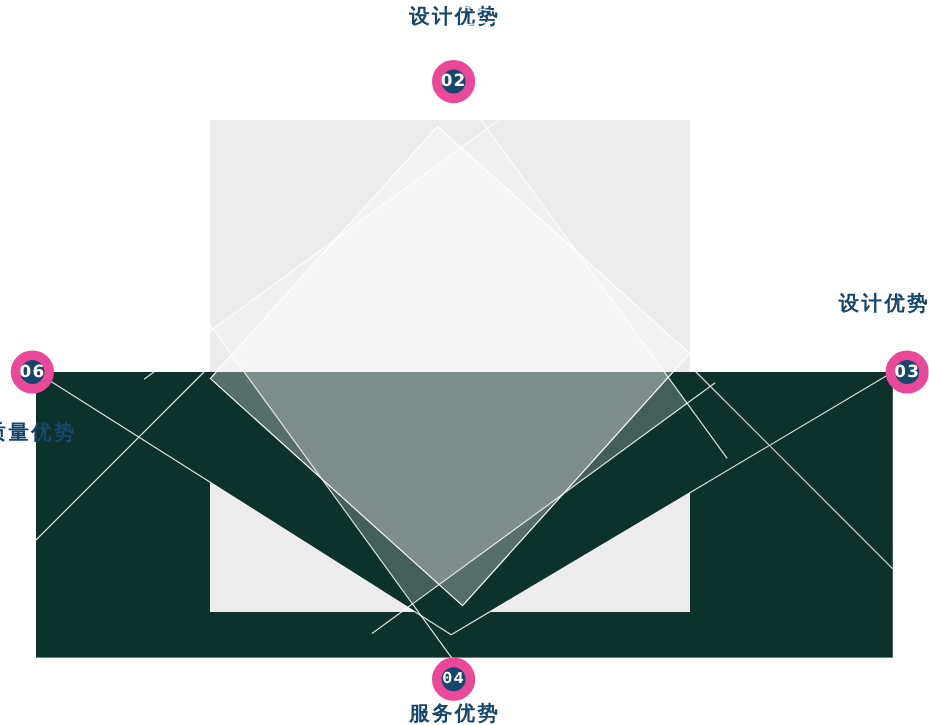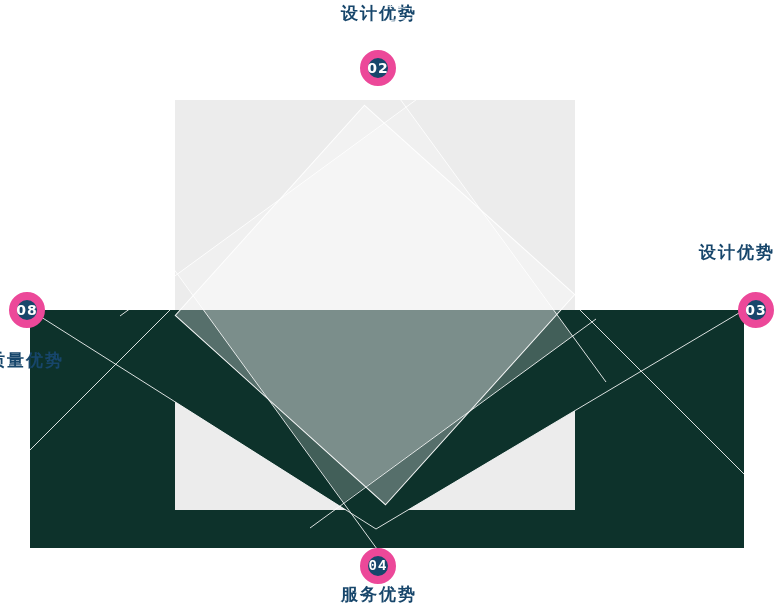--- a/index.html
+++ b/index.html
@@ -68,21 +68,21 @@
       <line x1="120" y1="316" x2="509" y2="32"></line>
     </g>
   </svg>
 
   <div class="lbl lbl-top">设计优势</div>
   <div class="lbl lbl-right">设计优势</div>
   <div class="lbl lbl-left">质量优势</div>
   <div class="lbl lbl-bottom">服务优势</div>
 
   <div class="badge badge-01">
-    <span>08</span>
+    <span>06</span>
   </div>
   <div class="badge badge-02">
     <span>02</span>
   </div>
   <div class="badge badge-03">
     <span>03</span>
   </div>
   <div class="badge badge-04">
     <span>04</span>
   </div>

